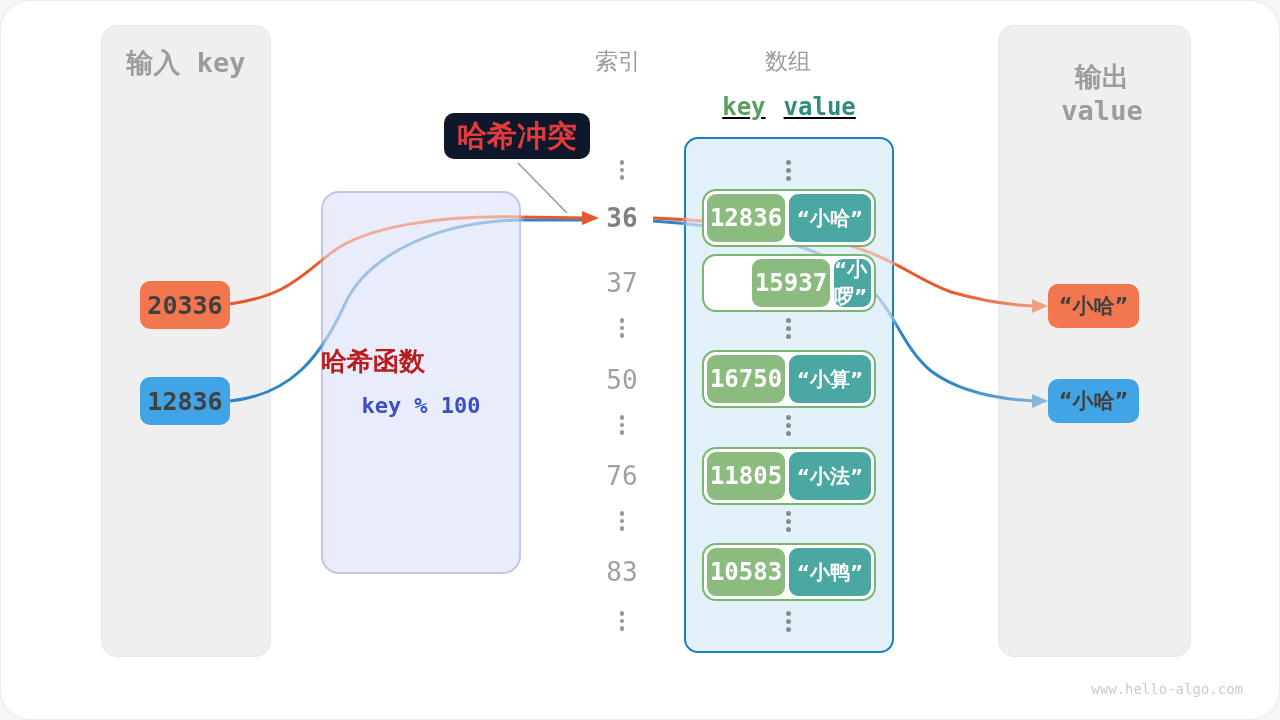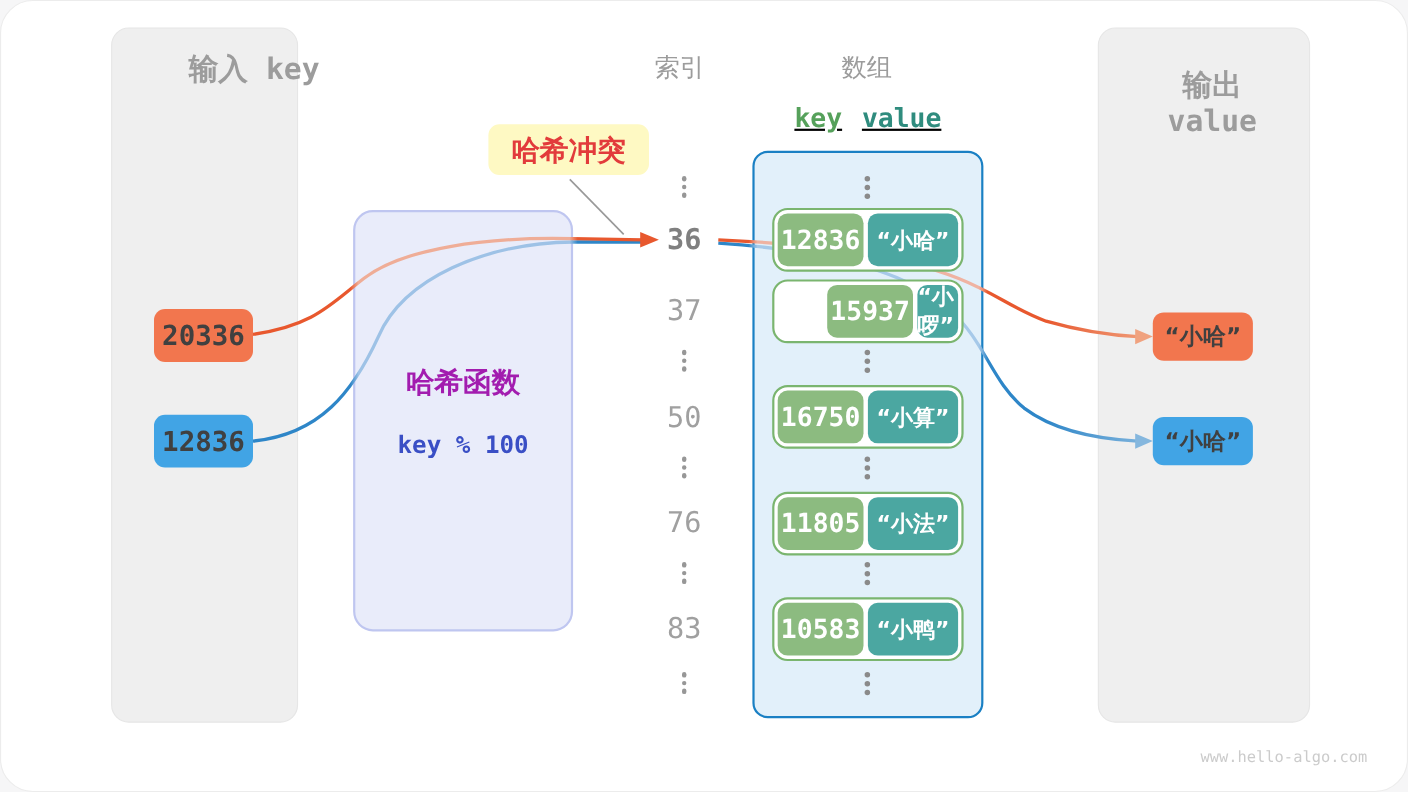--- a/index.html
+++ b/index.html
@@ -6,44 +6,44 @@
   html,body { width:1280px; height:720px; background:#f6f6f7; font-family:"DejaVu Sans", sans-serif; }
   .card { position:absolute; left:0; top:0; width:1280px; height:720px;
           background:#ffffff; border:1px solid #ececec; border-radius:30px; overflow:hidden; }
 
   
   .panel { position:absolute; background:#efefef; border:1px solid #e6e6e6; border-radius:16px; }
   .panel-left  { left:100px; top:24px; width:170px; height:632px; }
   .panel-right { left:997px; top:24px; width:193px; height:632px; }
   .panel-title { position:absolute; text-align:center; font-weight:bold; font-size:27px; color:#9c9c9c;
                  font-family:"DejaVu Sans Mono","DejaVu Sans",sans-serif; }
-  .t-left  { left:100px; top:44px; width:170px;margin-left:45px; }
+  .t-left  { left:100px; top:44px; width:170px; }
   .t-right { left:997px; top:58px; width:161px;padding-left:47px; }
 
   
   .col-header { position:absolute; font-weight:normal; font-size:23px; color:#9c9c9c; text-align:center; }
   .h-index { left:557px; top:45px; width:120px; }
   .h-array { left:727px; top:45px; width:120px; }
   .kv-header { position:absolute; left:682px; top:92px; width:212px; display:flex; justify-content:center; gap:18px;
                font-family:"DejaVu Sans Mono",monospace; font-size:24px; font-weight:bold;text-decoration:underline; }
   .kv-header .k { color:#56a15b; }
   .kv-header .v { color:#2f8c7e; }
 
   
   .hashbox { position:absolute; left:320px; top:190px; width:200px; height:383px;
              background:#e9ecfa; border:2px solid #bfc6f0; border-radius:18px; }
-  .hash-title { position:absolute; left:320px; top:329px; width:200px; text-align:center;
-                font-size:26px; font-weight:bold; color:#a21caf; }
+  .hash-title { position:absolute; left:320px; top:343px; width:200px; text-align:left;
+                font-size:26px; font-weight:bold; color:#b91c1c; }
   .hash-formula { position:absolute; left:320px; top:392px; width:200px; text-align:center;
                   font-family:"DejaVu Sans Mono",monospace; font-size:22px; font-weight:bold; color:#3a4fc5; }
 
   
   .collision { position:absolute; left:443px; top:112px; width:146px; height:46px;
-               background:#fef9c3; border-radius:10px; display:flex; align-items:center; justify-content:center;
-               font-size:26px; font-weight:bold; color:#e23b3b; }
+               background:#0f172a; border-radius:10px; display:flex; align-items:center; justify-content:center;
+               font-size:30px; font-weight:bold; color:#e23b3b; }
 
   
   .idx { position:absolute; left:561px; width:120px; text-align:center;
          font-family:"DejaVu Sans Mono",monospace; font-size:26px; color:#a0a0a0; line-height:30px; }
   .idx.hot { color:#808080; font-weight:bold; }
   .i36 { top:202px; } .i37 { top:267px; } .i50 { top:364px; } .i76 { top:460px; } .i83 { top:556px; }
 
   .vdots { position:absolute; width:60px; display:flex; flex-direction:column; gap:3px; align-items:center; }
   .vdots i { width:4.5px; height:4.5px; border-radius:50%; background:#979797; }
   .vdots.big i { width:5px; height:5px; background:#8a8a8a; }

